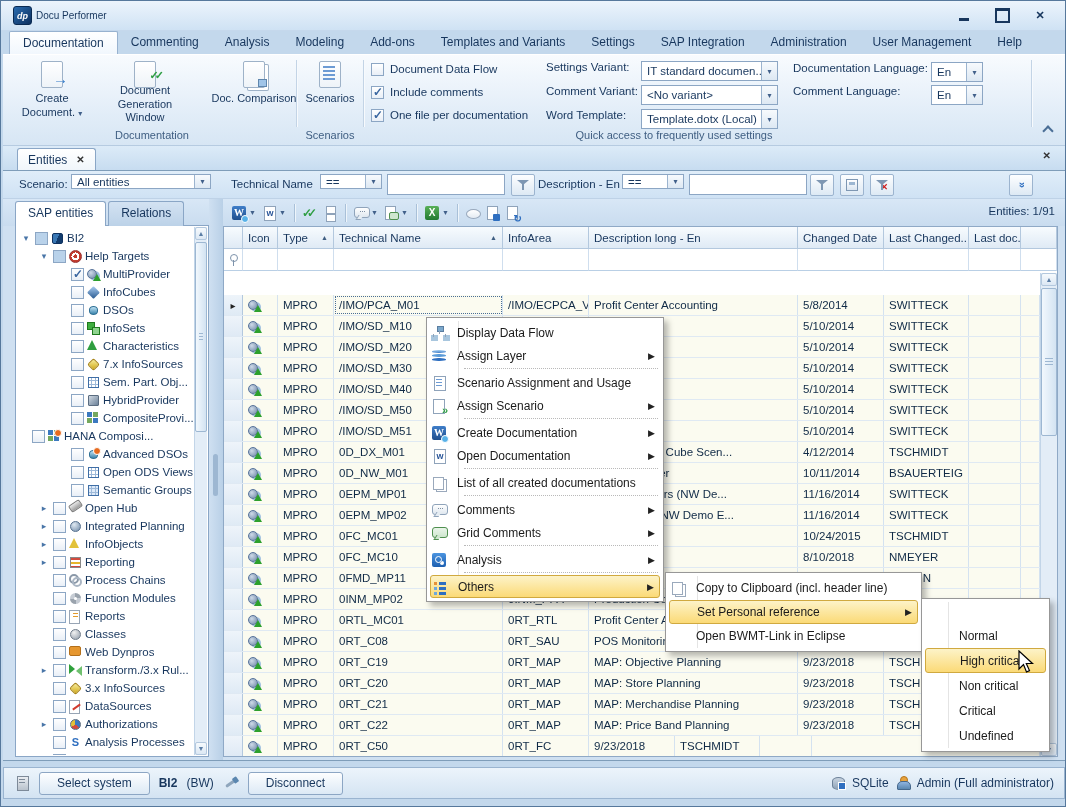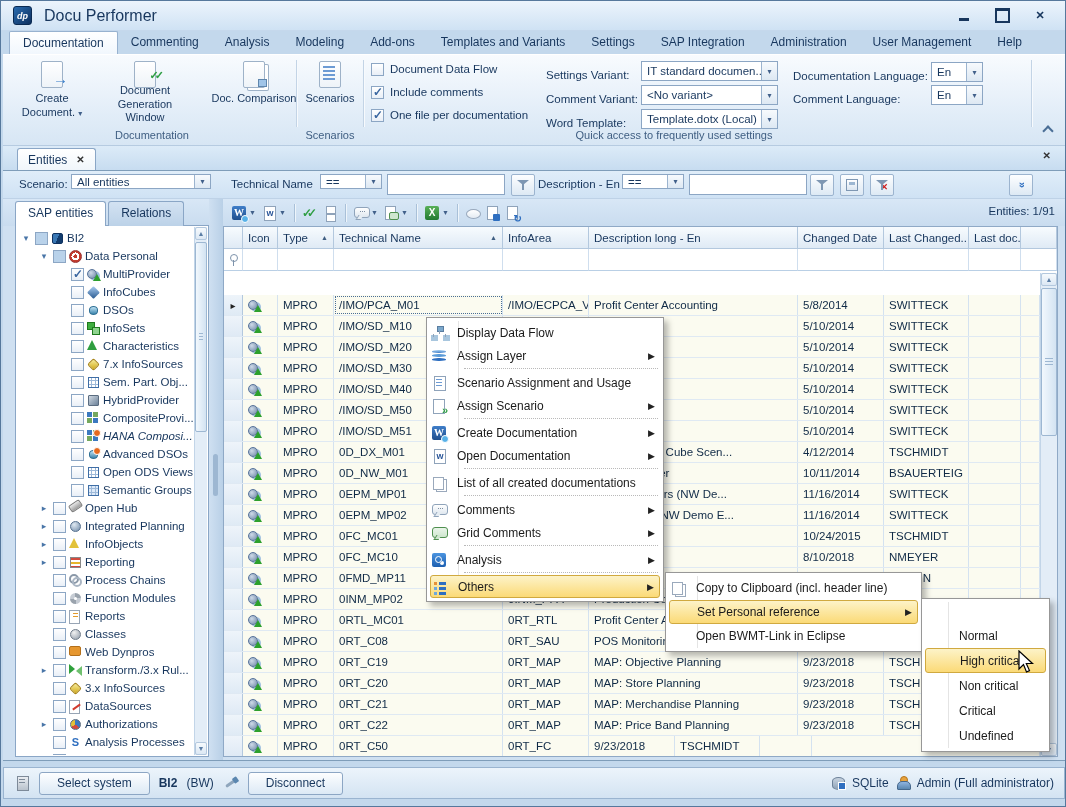--- a/index.html
+++ b/index.html
@@ -2,21 +2,21 @@
 <html><head>
 <meta charset="utf-8">
 <style>
 *{box-sizing:border-box;margin:0;padding:0}
 body{background:#8fa9c4;font-family:"Liberation Sans",sans-serif}
 .app{position:relative;width:1066px;height:807px;background:#c3d8ec;border:1px solid #56789c;overflow:hidden;font-size:12px;color:#17365d}
 
 
 .titlebar{position:absolute;left:0;top:0;width:100%;height:30px;background:linear-gradient(#ecf4fc,#cfe2f4);display:flex;align-items:center;padding:0 12px;border-bottom:1px solid #c5d8ec}
 .appicon{width:19px;height:19px;border-radius:3px;background:linear-gradient(135deg,#2a6cb0,#0c2f5e);color:#fff;font-style:italic;font-weight:bold;font-size:9px;display:flex;align-items:center;justify-content:center;border:1px solid #0a2a52}
-.apptitle{margin-left:12px;font-size:16px;color:#17365d}
+.apptitle{margin-left:4px;font-size:10px;color:#17365d}
 .wctrls{margin-left:auto;display:flex;gap:16px;align-items:center;padding-right:2px}
 .wc{width:22px;height:16px;display:flex;align-items:center;justify-content:center;color:#17365d;font-weight:bold;font-size:11px}
 .wc-min::after{content:"";width:10px;height:3px;background:#17365d;margin-top:7px}
 .wc-max::after{content:"";width:11px;height:10px;border:2px solid #17365d;border-top-width:3px}
 
 
 .menubar{position:absolute;left:0;top:30px;width:100%;height:23px;display:flex;padding-left:8px}
 .mtab{padding:4px 13px;font-size:12px;color:#17365d;white-space:nowrap}
 .mtab.active{background:linear-gradient(#ffffff,#f1f7fd);border:1px solid #98b2cf;border-bottom:none;border-radius:2px 2px 0 0;position:relative;z-index:2}
 
@@ -29,21 +29,21 @@
 .bi-generate::after{content:"✓✓";position:absolute;right:0;bottom:-1px;color:#2f9e44;font-weight:bold;font-size:11px;letter-spacing:-4px}
 .bi-compare::before{box-shadow:4px 3px 0 -1px #fff,4px 3px 0 0 #9eb2c8}
 .bi-compare::after{content:"";position:absolute;right:2px;bottom:3px;width:7px;height:6px;background:#9fc4e8;border:1px solid #5f86ad}
 .bi-scenarios::after{content:"";position:absolute;left:8px;top:6px;width:12px;height:14px;background:repeating-linear-gradient(#6d9bd4 0 2px,transparent 2px 4px)}
 .ddm{font-size:8px;color:#41608a}
 .rsep{position:absolute;top:5px;bottom:18px;width:1px;background:#c3d4e6;box-shadow:1px 0 0 #f7fafd}
 .rcheckrow{position:absolute;left:368px;width:185px;height:16px;display:flex;align-items:center;gap:6px;font-size:11.5px}
 .cb{width:13px;height:13px;border:1px solid #8ca6c4;background:linear-gradient(#fff,#e9eff7);position:relative;flex:0 0 13px}
 .cb.checked::after{content:"✓";position:absolute;left:1px;top:-2px;font-size:12px;font-weight:bold;color:#3a66a0}
 .cb.partial{background:#b9d2ea}
-.rsetrow{position:absolute;display:flex;align-items:flex-end;font-size:11.5px;height:20px}
+.rsetrow{position:absolute;display:flex;align-items:flex-start;font-size:11.5px;height:20px}
 .rslab{flex:0 0 auto}
 .combo{display:flex;height:20px;border:1px solid #8ca6c4;background:#fff;align-items:center;overflow:hidden}
 .cval{padding:0 5px;flex:1;white-space:nowrap;overflow:hidden;font-size:11.5px}
 .dd{width:16px;height:100%;background:linear-gradient(#f7fafd,#dde8f3);border-left:1px solid #9cb4cf;display:flex;align-items:center;justify-content:center;font-size:8px;color:#41608a;flex:0 0 16px}
 .rgl{position:absolute;bottom:2px;height:14px;font-size:11px;color:#3f5e82;text-align:center}
 .rcollapse{position:absolute;left:1038px;top:68px;width:14px;height:12px}
 .rcollapse::after{content:"";position:absolute;left:3px;top:4px;width:6px;height:6px;border-left:2px solid #4a6e96;border-top:2px solid #4a6e96;transform:rotate(45deg)}
 
 
 .tabstrip{position:absolute;left:2px;top:145px;width:1062px;height:24px;background:linear-gradient(#dcebf8,#c7dcf0)}
@@ -418,21 +418,21 @@
           <div class="trow" style="padding-left: 3px;">
             <span class="exp">▾</span>
             <span class="cb partial"></span>
             <span class="ic tic-bi2"></span>
             <span class="tlab">BI2</span>
           </div>
           <div class="trow" style="padding-left: 21px;">
             <span class="exp">▾</span>
             <span class="cb partial"></span>
             <span class="ic tic-data-targets"></span>
-            <span class="tlab">Data Personal</span>
+            <span class="tlab">Help Targets</span>
           </div>
           <div class="trow" style="padding-left: 39px;">
             <span class="exp"></span>
             <span class="cb checked"></span>
             <span class="ic tic-multiprovider"></span>
             <span class="tlab">MultiProvider</span>
           </div>
           <div class="trow" style="padding-left: 39px;">
             <span class="exp"></span>
             <span class="cb"></span>
@@ -474,21 +474,21 @@
             <span class="cb"></span>
             <span class="ic tic-hybridprovider"></span>
             <span class="tlab">HybridProvider</span>
           </div>
           <div class="trow" style="padding-left: 39px;">
             <span class="exp"></span>
             <span class="cb"></span>
             <span class="ic tic-compositeprovider"></span>
             <span class="tlab">CompositeProvi...</span>
           </div>
-          <div class="trow" style="padding-left: 39px; font-style: italic;">
+          <div class="trow" style="">
             <span class="exp"></span>
             <span class="cb"></span>
             <span class="ic tic-hana-composite"></span>
             <span class="tlab">HANA Composi...</span>
           </div>
           <div class="trow" style="padding-left: 39px;">
             <span class="exp"></span>
             <span class="cb"></span>
             <span class="ic tic-advanced-dsos"></span>
             <span class="tlab">Advanced DSOs</span>

